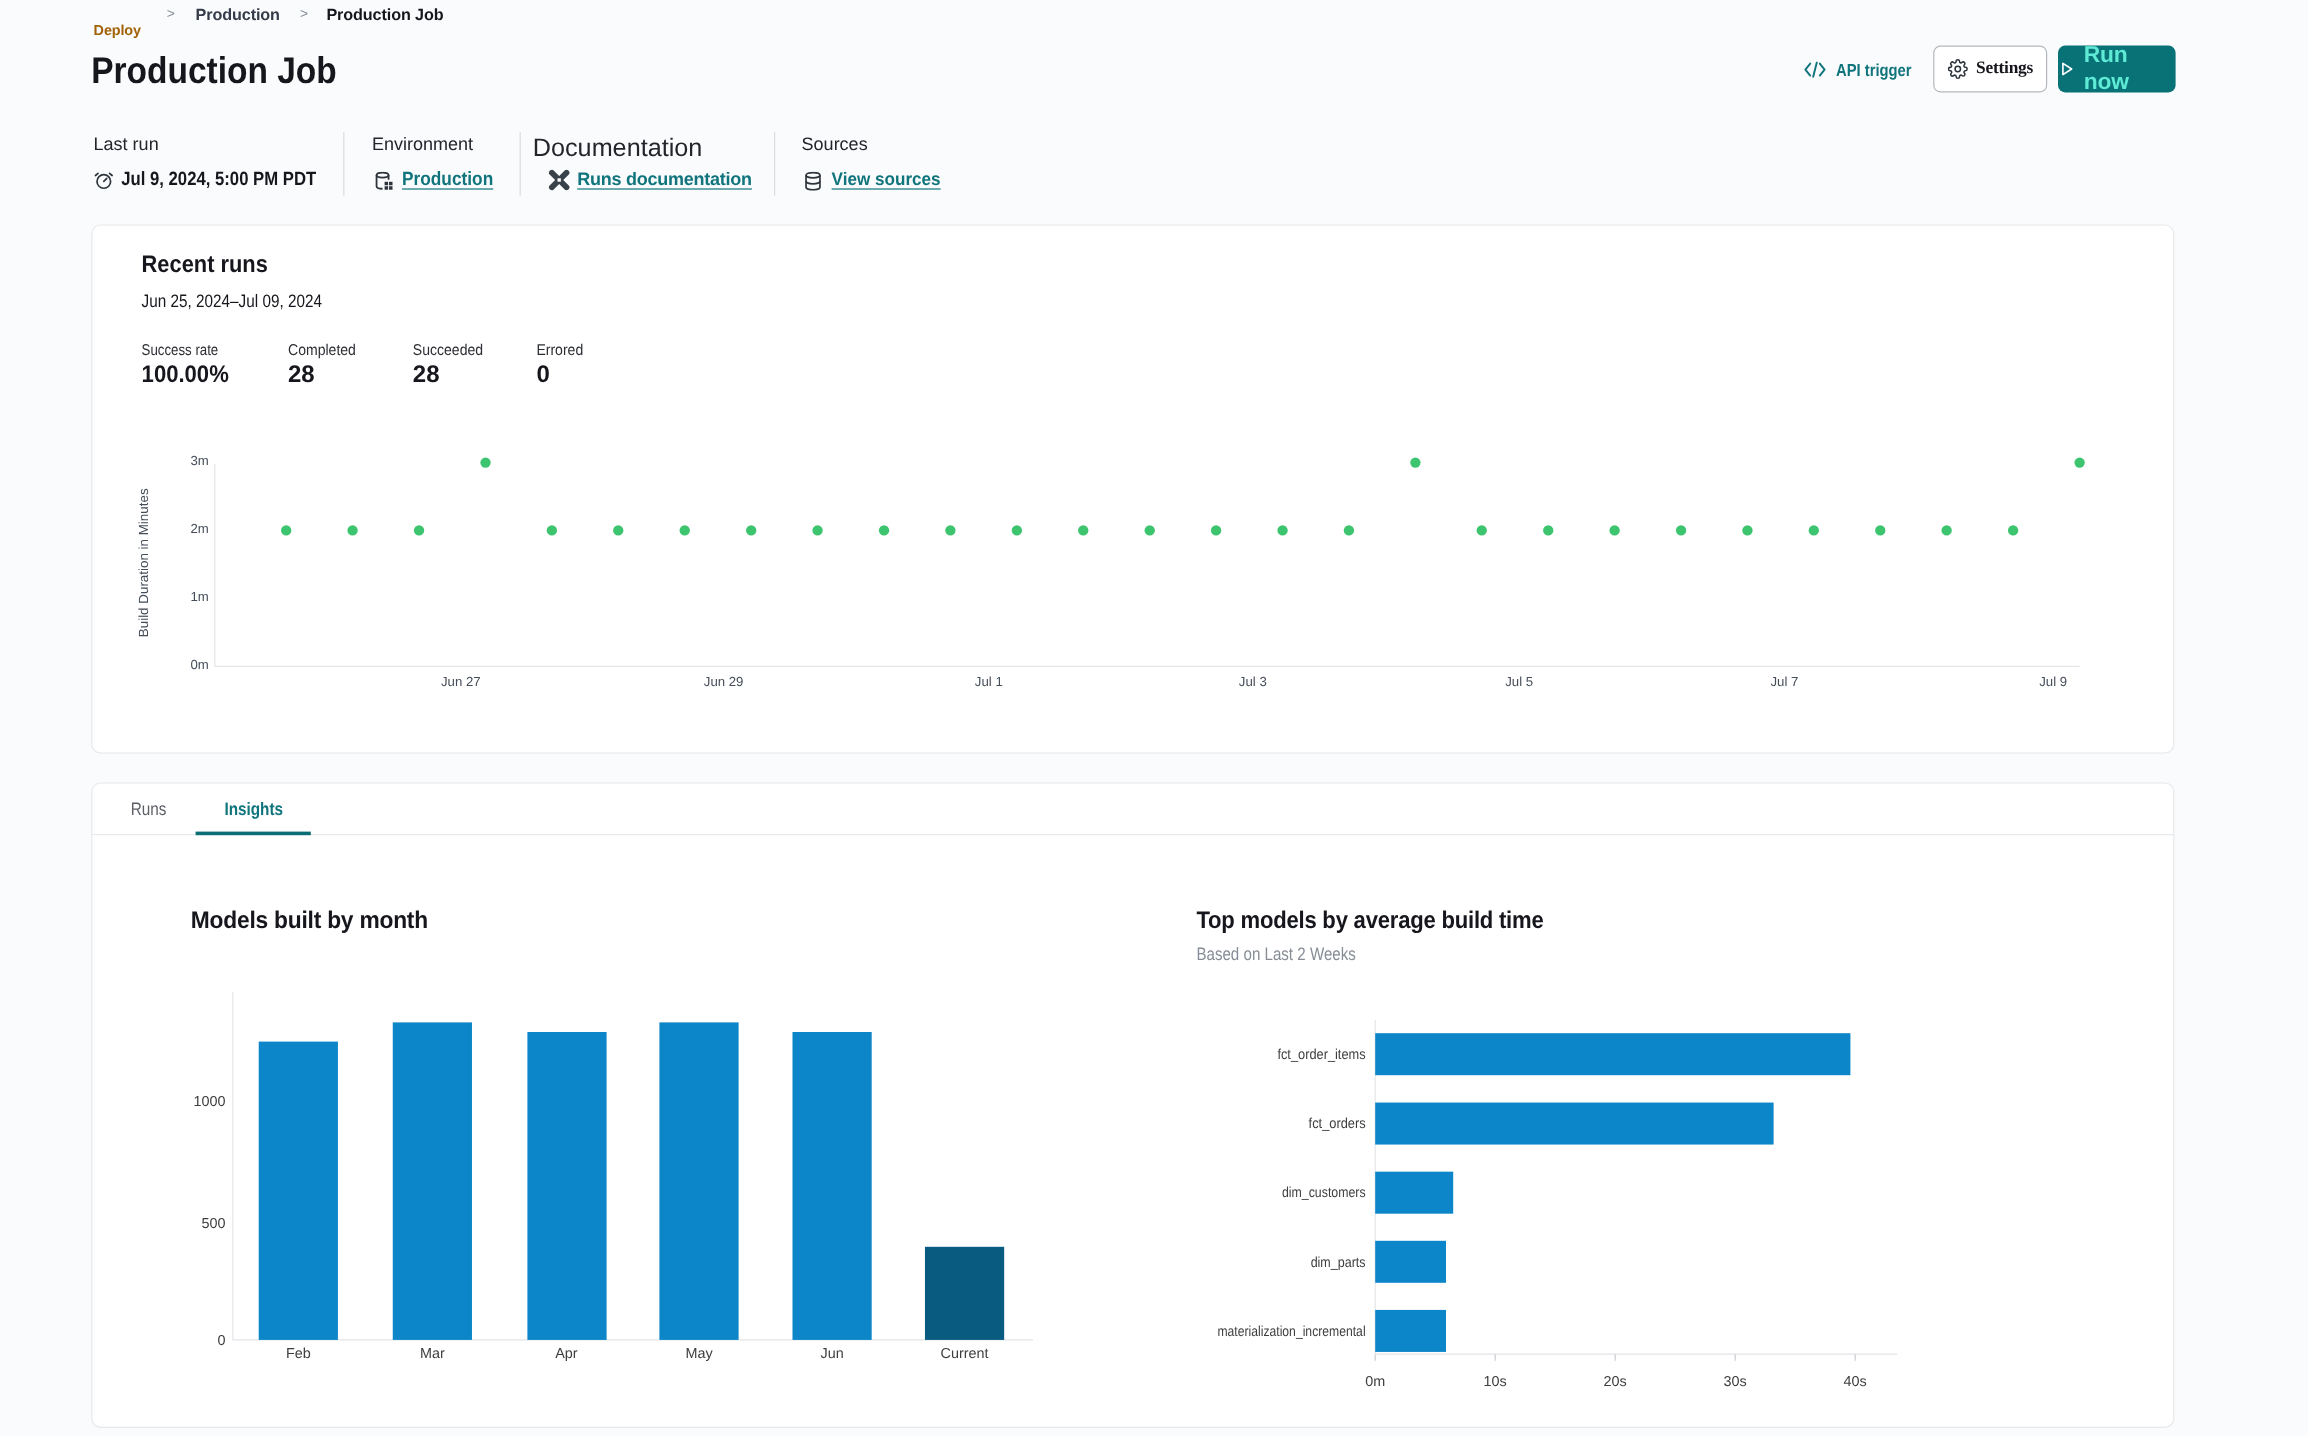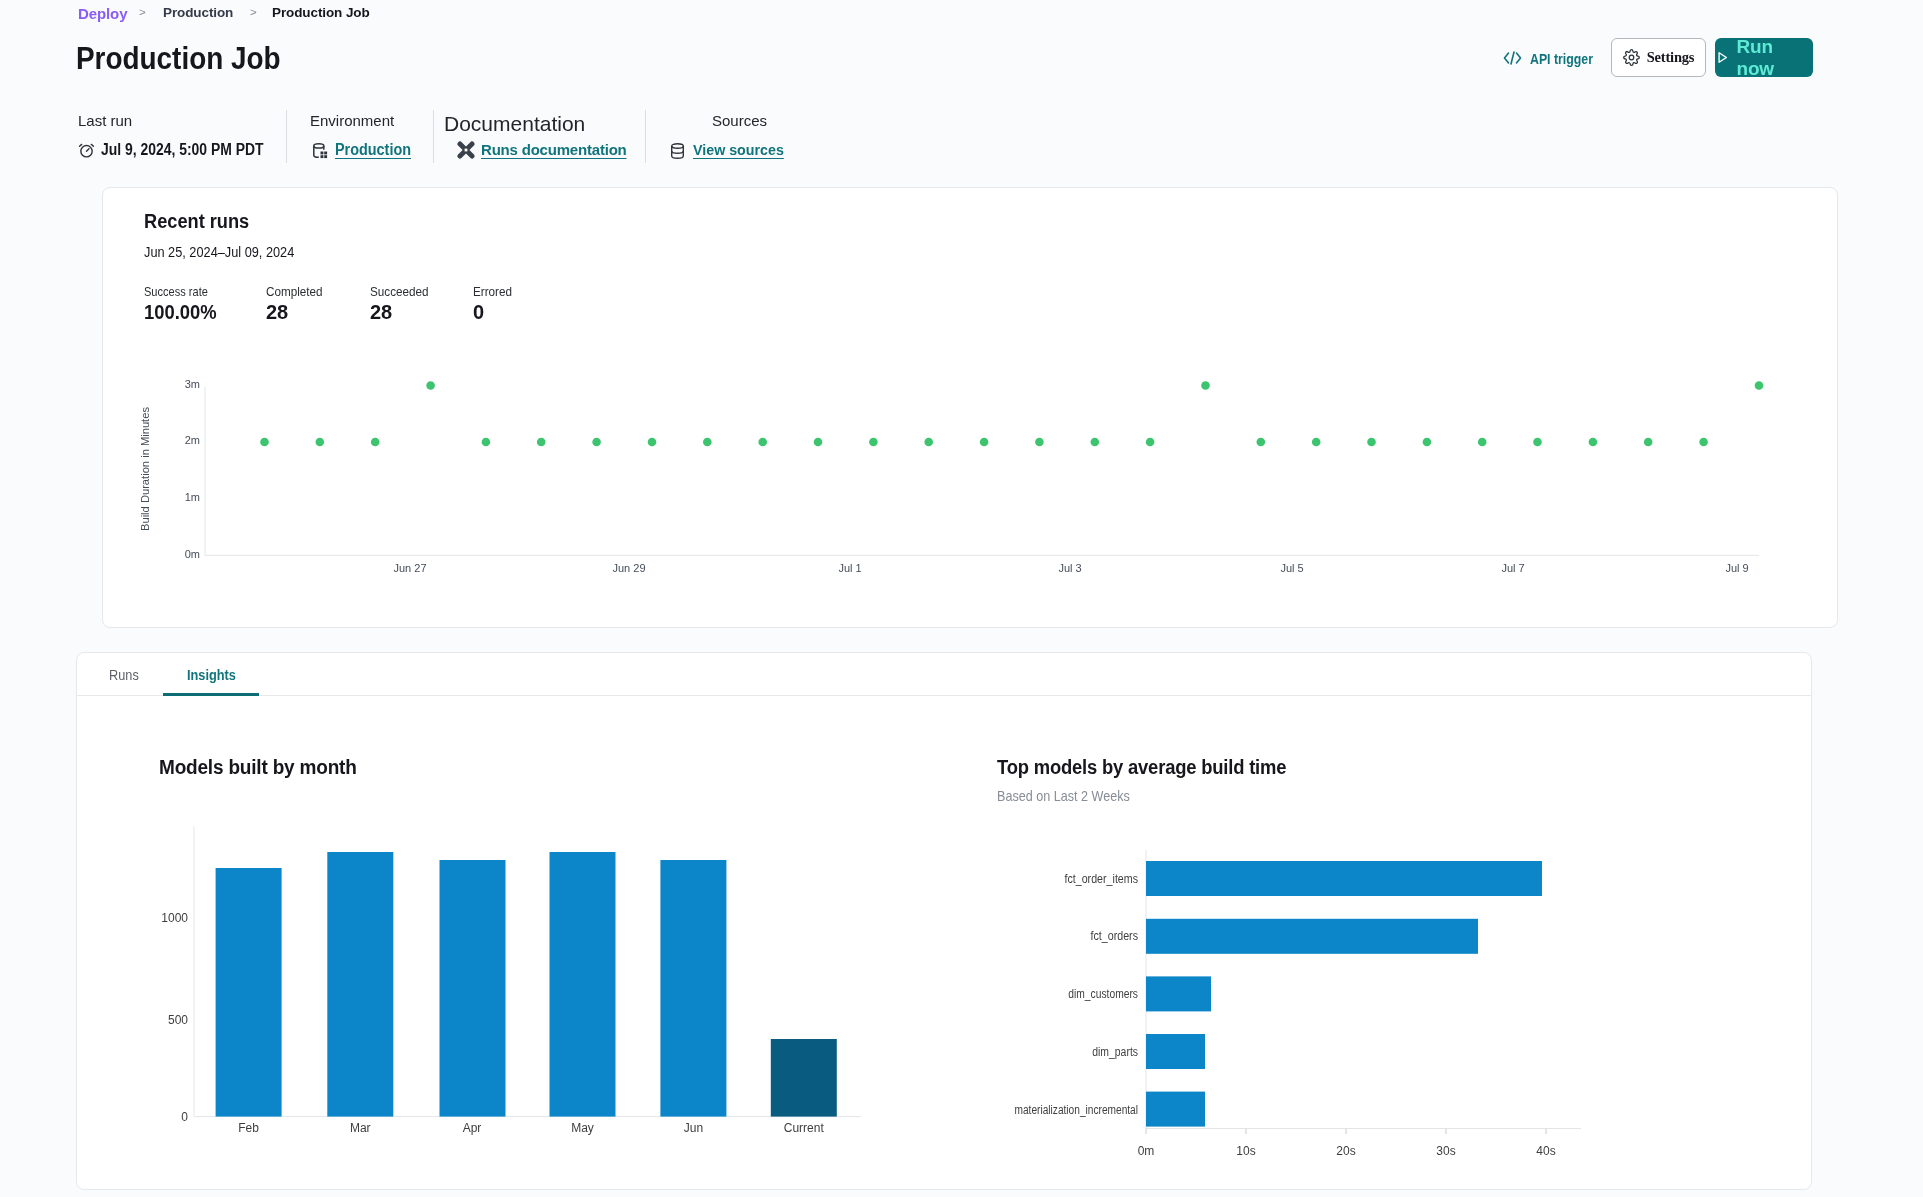--- a/index.html
+++ b/index.html
@@ -7,21 +7,21 @@
   .abs { position:absolute; }
   body { position:relative; }
   .ink { color:#16161d; }
   .teal { color:#0f747c; }
   a.tlink { color:#0f747c; text-decoration:underline; text-underline-offset:3px; }
   .card { position:absolute; left:76px; width:1736px; background:#fff; border:1px solid #e7e8ea; border-radius:8px; }
 </style>
 </head>
 <body>
 
-<div class="abs" style="left:78px;top:5px;font-size:15px;font-weight:700;letter-spacing:-0.1px;color:#8b5cf6;">Deploy</div>
+<div class="abs" style="left:78px;top:18px;font-size:12px;font-weight:700;letter-spacing:-0.1px;color:#a16207;">Deploy</div>
 <div class="abs" style="left:139px;top:6px;font-size:11.5px;color:#848c95;">&gt;</div>
 <div class="abs" style="left:163px;top:5px;font-size:13.5px;font-weight:700;letter-spacing:-0.1px;color:#343b49;">Production</div>
 <div class="abs" style="left:250px;top:6px;font-size:11.5px;color:#848c95;">&gt;</div>
 <div class="abs ink" style="left:272px;top:5px;font-size:13.5px;font-weight:700;letter-spacing:-0.1px;">Production Job</div>
 
 <div class="abs ink" style="left:76px;top:41px;font-size:31px;font-weight:700;transform:scaleX(0.9);transform-origin:left top;">Production Job</div>
 
 <div class="abs" style="left:1503px;top:51px;">
   <svg width="19" height="14" viewBox="0 0 19 14" fill="none" stroke="#0f747c" stroke-width="1.6" stroke-linecap="round" stroke-linejoin="round">
     <path d="M5.5 2 L1.5 7 L5.5 12"></path>
@@ -42,21 +42,21 @@
 <div class="abs" style="left:1715px;top:38px;width:98px;height:39px;background:#087276;border-radius:6px;display:flex;align-items:center;justify-content:center;gap:7px;">
   <svg width="15" height="15" viewBox="0 0 16 16" fill="none" stroke="#fff" stroke-width="1.5" stroke-linejoin="round">
     <path d="M4.5 2.8 L12.5 8 L4.5 13.2 Z"></path>
   </svg>
   <span style="color:#5eead4;font-size:19px;font-weight:600;letter-spacing:-0.2px;">Run now</span>
 </div>
 
 <div class="abs" style="left:78px;top:112px;font-size:15px;color:#23252b;">Last run</div>
 <div class="abs" style="left:310px;top:112px;font-size:15px;color:#23252b;">Environment</div>
 <div class="abs" style="left:444px;top:112px;font-size:21px;color:#23252b;">Documentation</div>
-<div class="abs" style="left:668px;top:112px;font-size:15px;color:#23252b;margin-left:44px;">Sources</div>
+<div class="abs" style="left:668px;top:112px;font-size:15px;color:#23252b;">Sources</div>
 
 <div class="abs" style="left:78px;top:142px;">
   <svg width="17" height="17" viewBox="0 0 24 24" fill="none" stroke="#2e343c" stroke-width="2" stroke-linecap="round" stroke-linejoin="round">
     <circle cx="12" cy="13" r="8"></circle>
       <path d="M12 13 L15.5 9.5"></path>
       <path d="M5.2 3.4 L2.2 6"></path>
       <path d="M18.8 3.4 L21.8 6"></path>
   </svg>
 </div>
 <div class="abs ink" style="left:101px;top:141px;font-size:16px;font-weight:600;transform:scaleX(0.87);transform-origin:left top;">Jul 9, 2024, 5:00 PM PDT</div>
@@ -90,21 +90,21 @@
     <path d="M1.7 3 V8 C1.7 9.2 4.3 10.2 7.5 10.2 C10.7 10.2 13.3 9.2 13.3 8 V3"></path>
     <path d="M1.7 8 V13 C1.7 14.2 4.3 15.2 7.5 15.2 C10.7 15.2 13.3 14.2 13.3 13 V8"></path>
   </svg>
 </div>
 <a class="abs tlink" style="left:693px;top:141px;font-size:15px;font-weight:600;transform:scaleX(0.95);transform-origin:left top;display:inline-block;">View sources</a>
 
 <div class="abs" style="left:286px;top:110px;width:1px;height:53px;background:#dbdde0;"></div>
 <div class="abs" style="left:433px;top:110px;width:1px;height:53px;background:#dbdde0;"></div>
 <div class="abs" style="left:645px;top:110px;width:1px;height:53px;background:#dbdde0;"></div>
 
-<div class="card" style="top:187px;height:441px;margin-left:26px;">
+<div class="card" style="top:187px;height:441px;">
   <div class="abs ink" style="left:41px;top:22px;font-size:20px;font-weight:700;transform:scaleX(0.91);transform-origin:left top;">Recent runs</div>
   <div class="abs ink" style="left:41px;top:55px;font-size:15px;transform:scaleX(0.85);transform-origin:left top;">Jun 25, 2024–Jul 09, 2024</div>
 
   <div class="abs" style="left:41px;top:96px;font-size:13px;color:#2c2e33;transform:scaleX(0.85);transform-origin:left top;">Success rate</div>
   <div class="abs" style="left:163px;top:96px;font-size:13px;color:#2c2e33;transform:scaleX(0.9);transform-origin:left top;">Completed</div>
   <div class="abs" style="left:267px;top:96px;font-size:13px;color:#2c2e33;transform:scaleX(0.9);transform-origin:left top;">Succeeded</div>
   <div class="abs" style="left:370px;top:96px;font-size:13px;color:#2c2e33;transform:scaleX(0.9);transform-origin:left top;">Errored</div>
   <div class="abs ink" style="left:41px;top:113px;font-size:20px;font-weight:700;transform:scaleX(0.92);transform-origin:left top;">100.00%</div>
   <div class="abs ink" style="left:163px;top:113px;font-size:20px;font-weight:700;">28</div>
   <div class="abs ink" style="left:267px;top:113px;font-size:20px;font-weight:700;">28</div>

